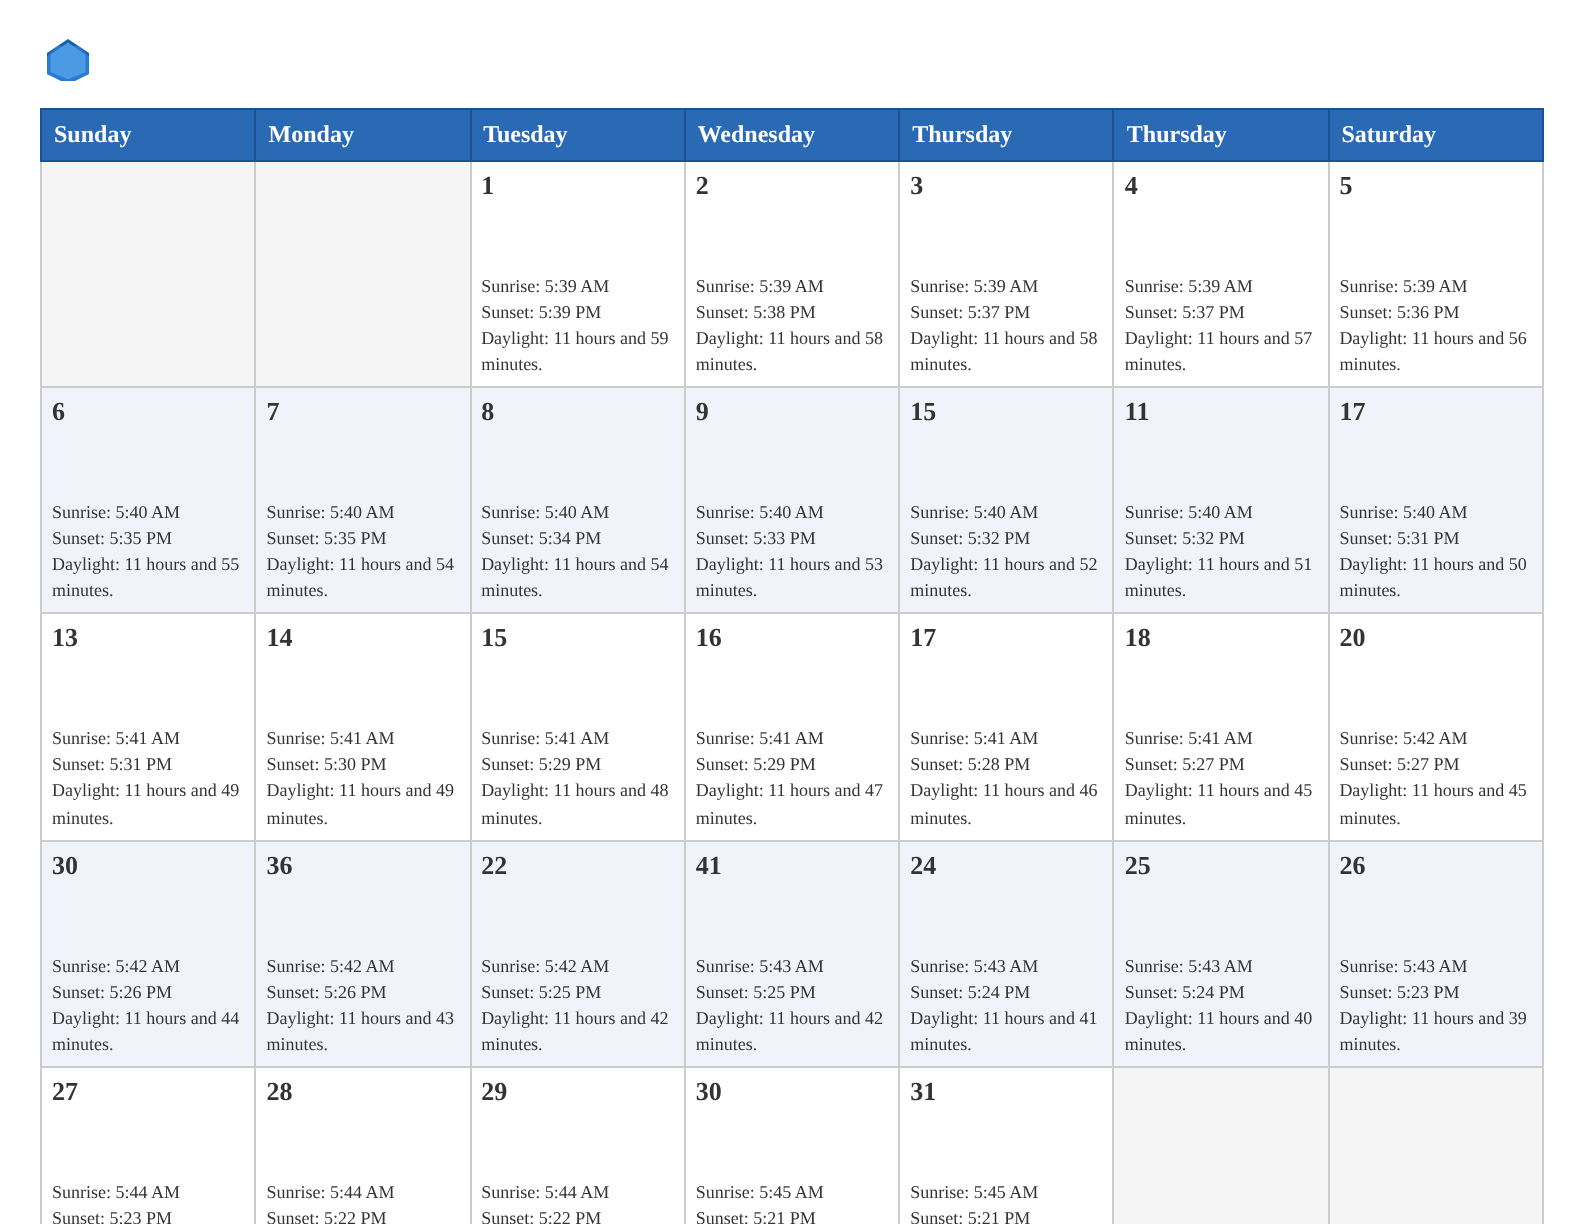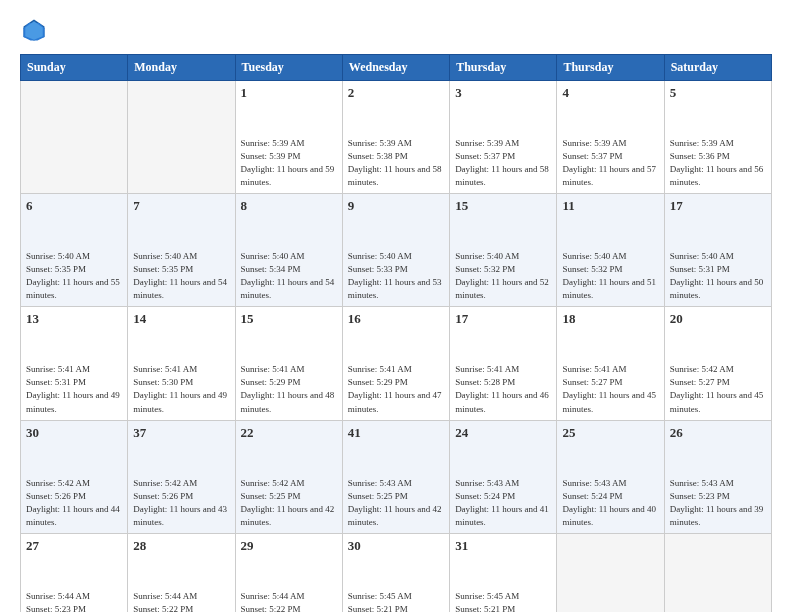--- a/index.html
+++ b/index.html
@@ -219,21 +219,21 @@
             <div class="day-number">20</div>
             <div class="day-info">Sunrise: 5:42 AM<br>Sunset: 5:27 PM<br>Daylight: 11 hours and 45 minutes.</div>
           </td>
         </tr>
         <tr class="row-shade">
           <td>
             <div class="day-number">30</div>
             <div class="day-info">Sunrise: 5:42 AM<br>Sunset: 5:26 PM<br>Daylight: 11 hours and 44 minutes.</div>
           </td>
           <td>
-            <div class="day-number">37</div>
+            <div class="day-number">36</div>
             <div class="day-info">Sunrise: 5:42 AM<br>Sunset: 5:26 PM<br>Daylight: 11 hours and 43 minutes.</div>
           </td>
           <td>
             <div class="day-number">22</div>
             <div class="day-info">Sunrise: 5:42 AM<br>Sunset: 5:25 PM<br>Daylight: 11 hours and 42 minutes.</div>
           </td>
           <td>
             <div class="day-number">41</div>
             <div class="day-info">Sunrise: 5:43 AM<br>Sunset: 5:25 PM<br>Daylight: 11 hours and 42 minutes.</div>
           </td>

